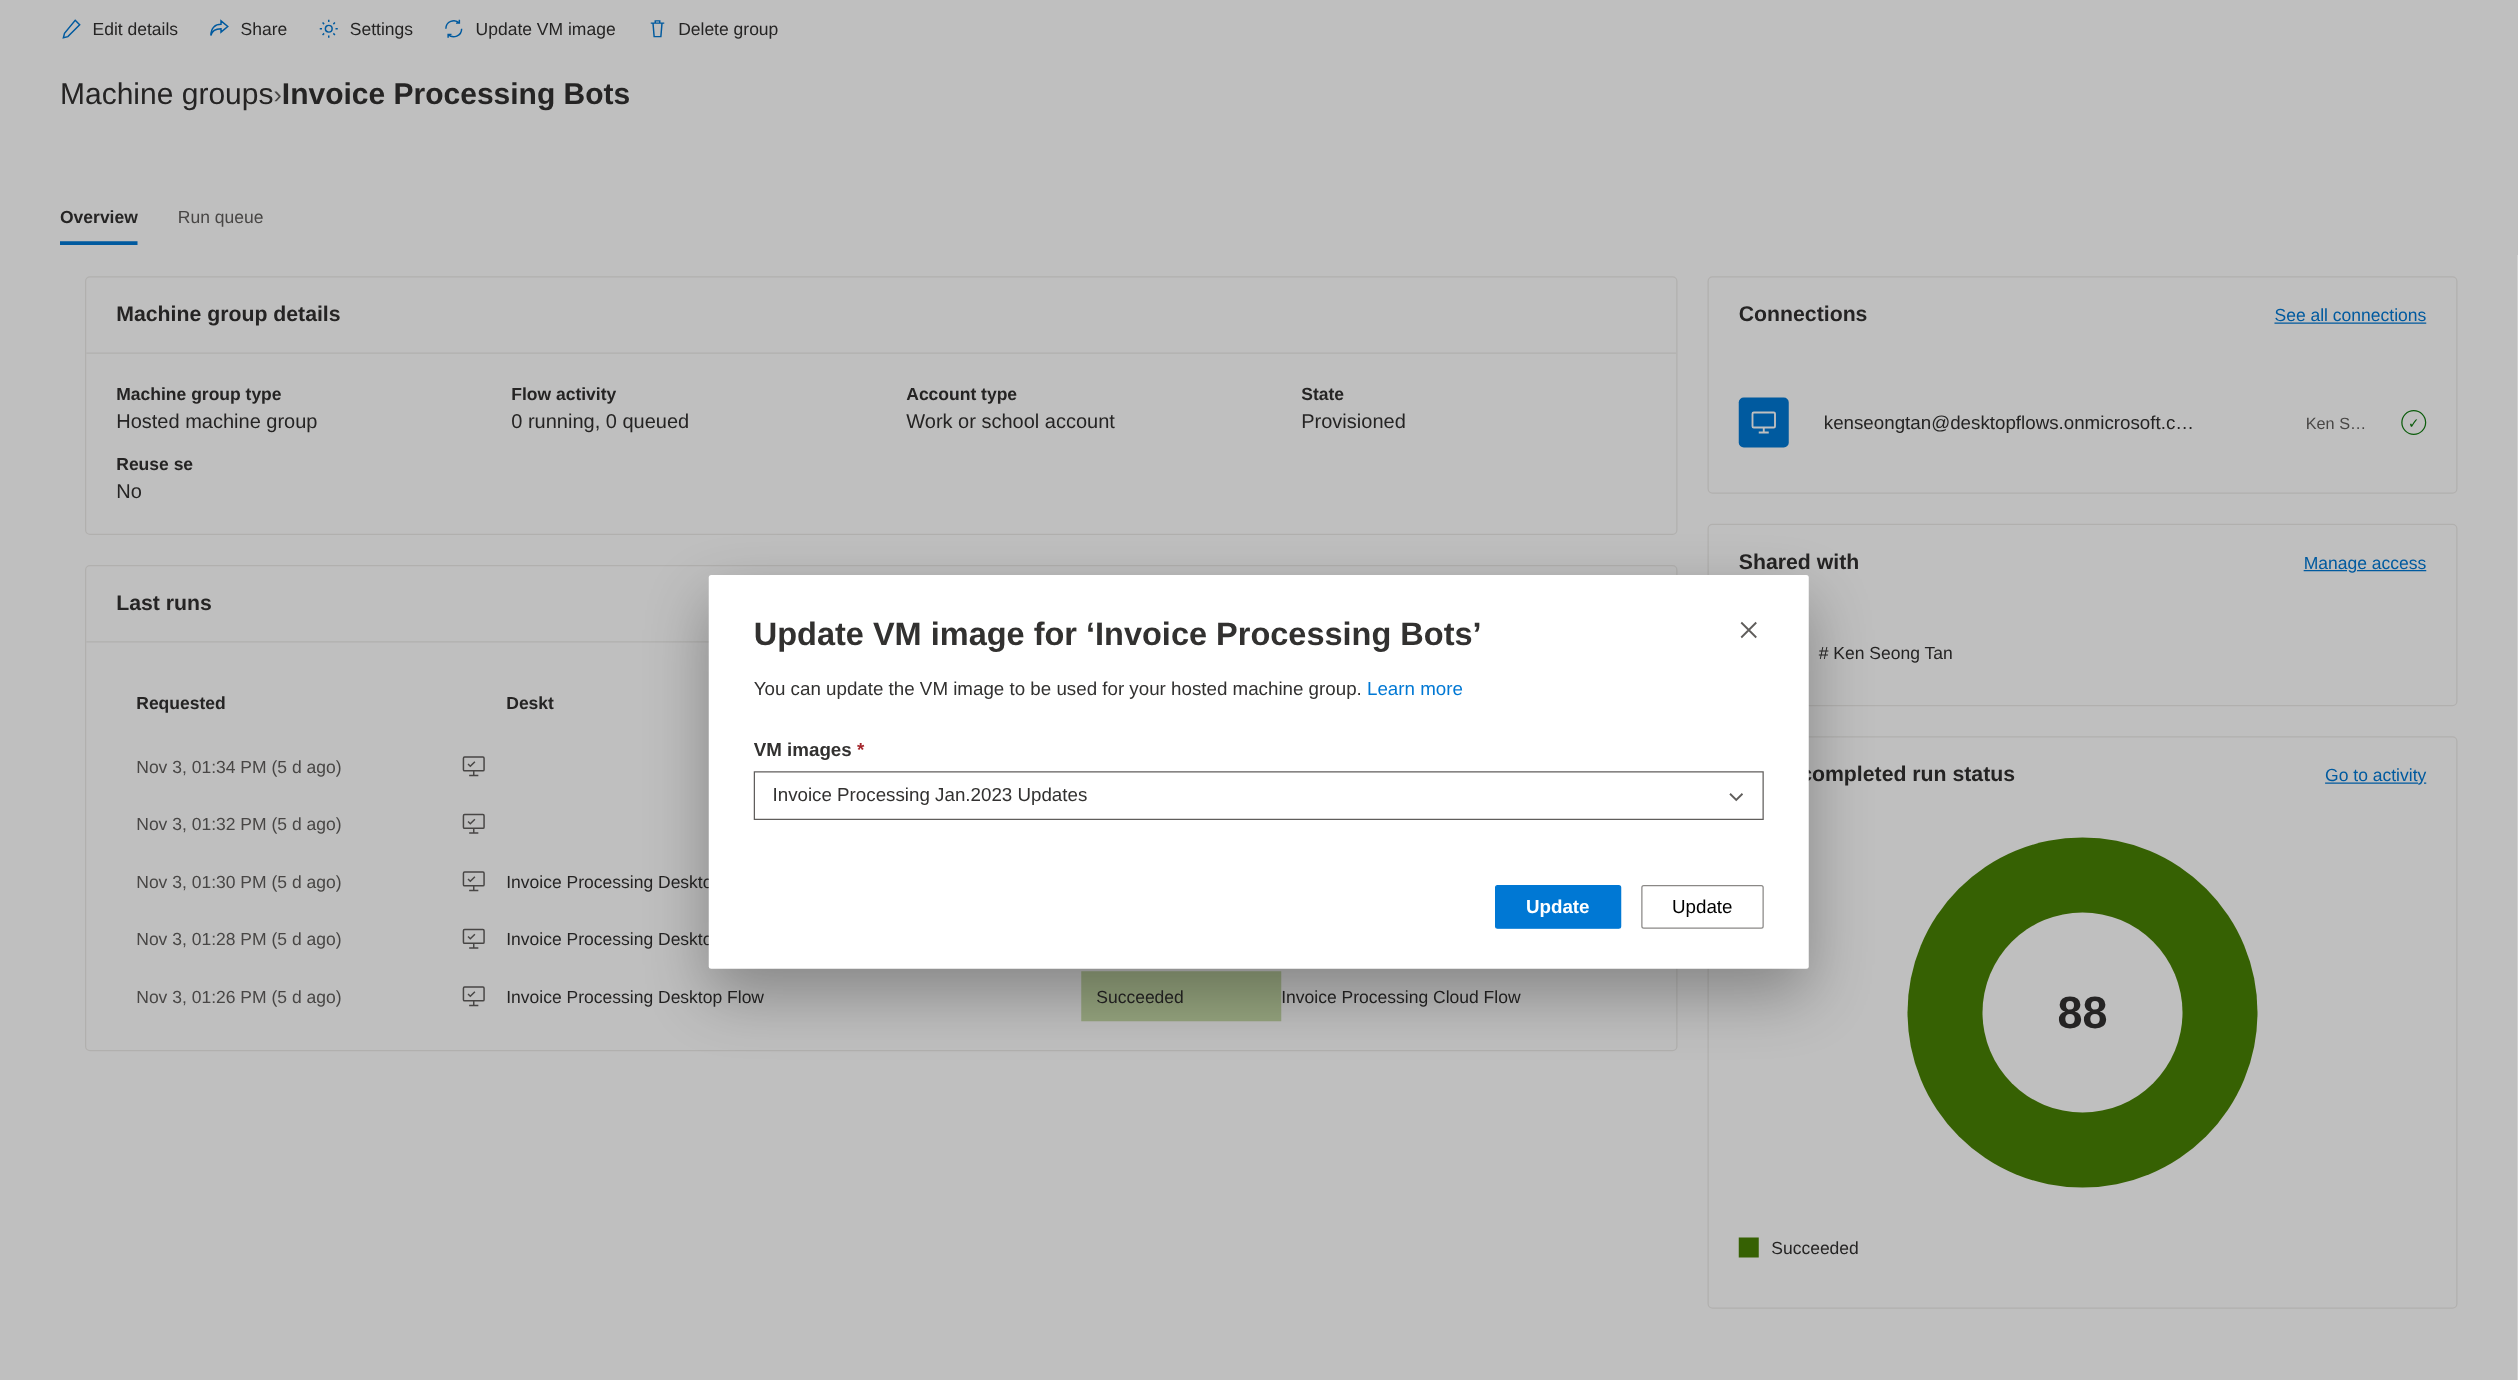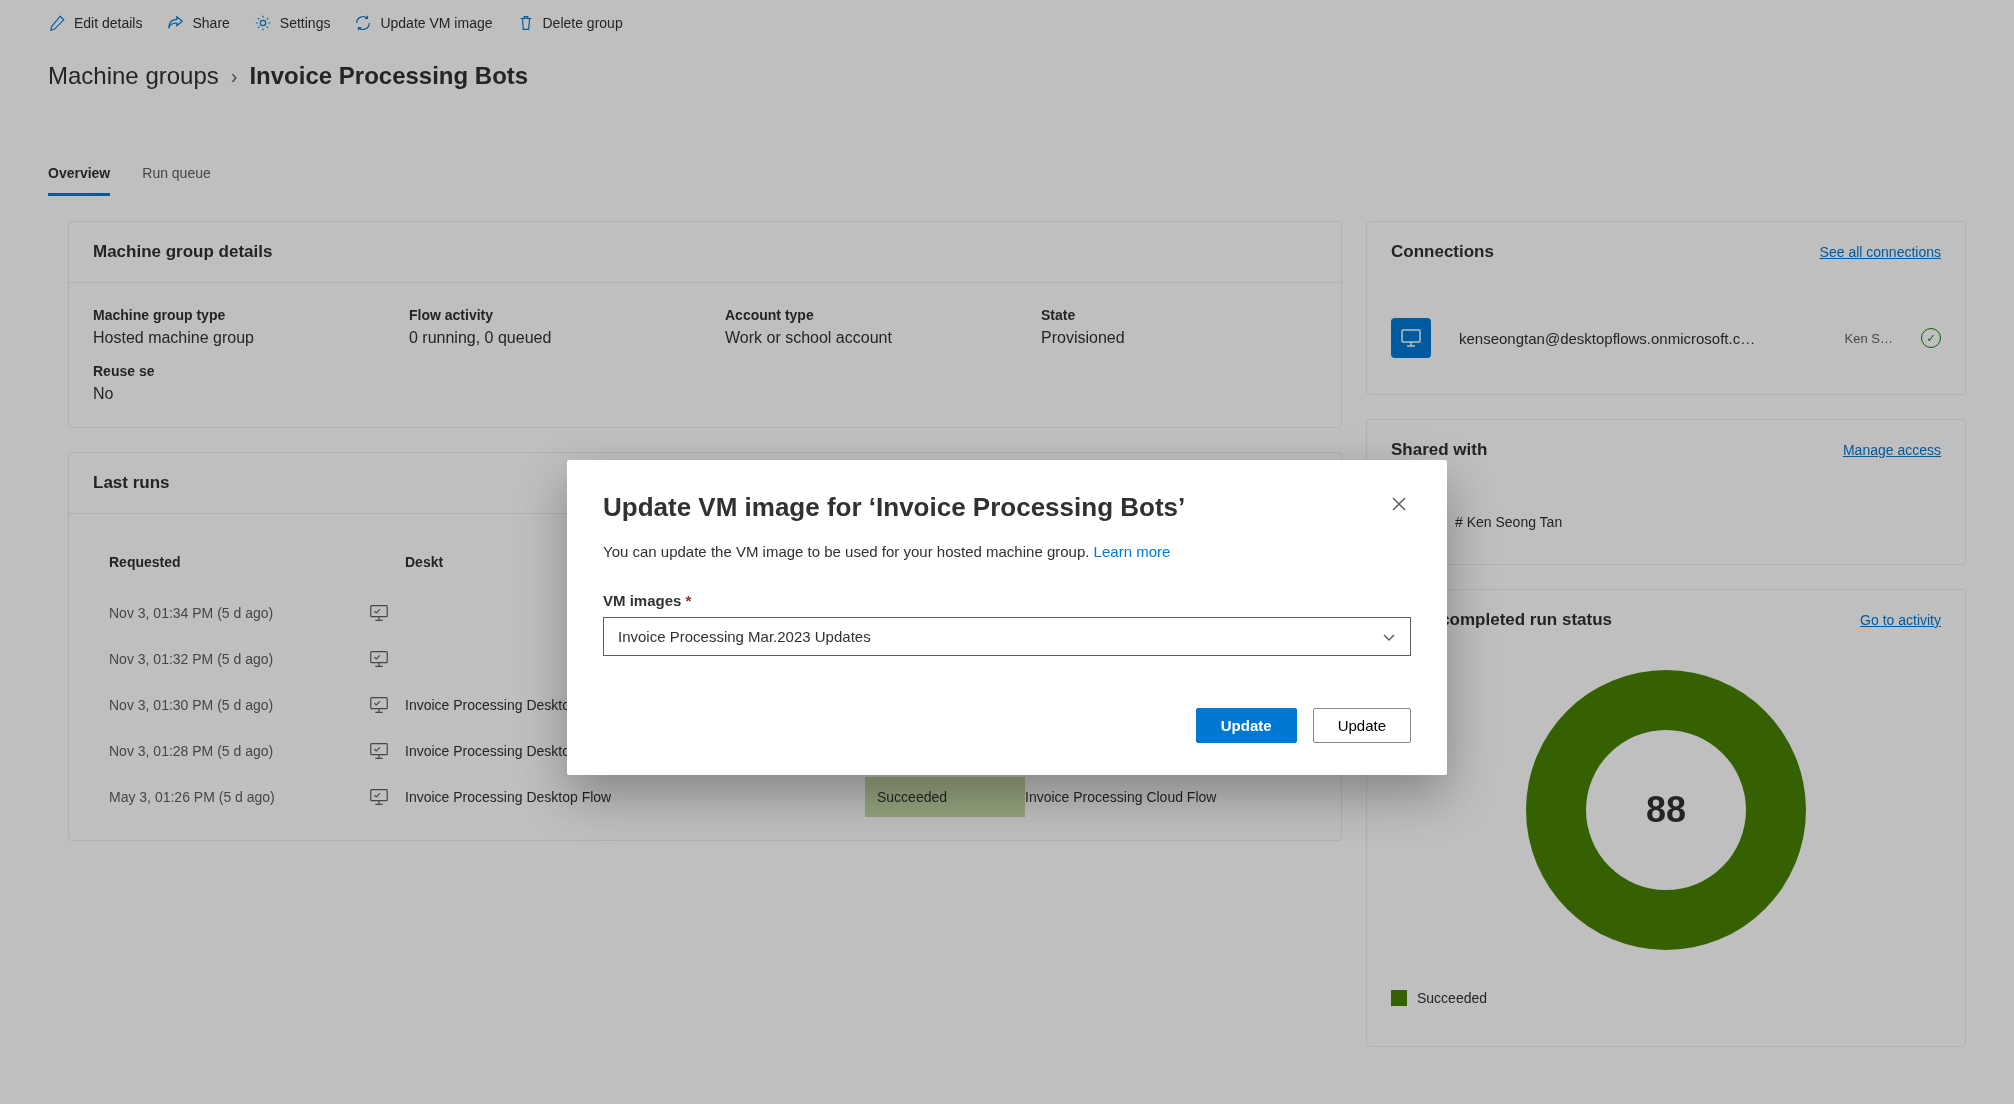--- a/index.html
+++ b/index.html
@@ -4,21 +4,21 @@
   <style>
     * { margin: 0; padding: 0; box-sizing: border-box; font-family: "Segoe UI", -apple-system, sans-serif; }
     body { background: #fff; color: #323130; font-size: 14px; position: relative; width: 2014px; height: 1104px; overflow: hidden; }
     
     
     .toolbar { display: flex; align-items: center; gap: 24px; padding: 14px 48px; }
     .toolbar-item { display: flex; align-items: center; gap: 8px; color: #323130; cursor: pointer; }
     .toolbar-item svg { width: 18px; height: 18px; fill: #0078d4; }
     
     
-    .breadcrumb { padding: 16px 48px 8px; font-size: 24px; display: flex; align-items: center; gap: 12px; }
+    .breadcrumb { padding: 16px 48px 8px; font-size: 24px; display: flex; align-items: center; }
     .breadcrumb .sep { color: #605e5c; font-size: 20px; }
     .breadcrumb .current { font-weight: 600; }
     
     
     .tabs { display: flex; gap: 32px; padding: 24px 48px 0; border-bottom: 1px solid transparent; }
     .tab { padding: 8px 0 12px; cursor: pointer; color: #605e5c; margin-top: 35px; }
     .tab.active { color: #323130; font-weight: 600; border-bottom: 3px solid #0078d4; }
     
     
     .content { display: flex; gap: 24px; padding: 24px 48px; }
@@ -222,21 +222,21 @@
                   <rect x="3" y="4" width="18" height="12" rx="1"></rect>
                   <path d="M8 20h8M12 16v4"></path>
                   <path d="M7 10l2 2 4-4" stroke="#605e5c"></path>
                 </svg>
     </div>
     <div class="col-desktop">Invoice Processing Desktop Flow</div>
     <div class="col-status">Succeeded</div>
     <div class="col-cloud">Invoice Processing Cloud Flow</div>
   </div>
             <div class="runs-row">
-    <div class="col-requested">May 3, 01:26 PM (5 d ago)</div>
+    <div class="col-requested">Nov 3, 01:26 PM (5 d ago)</div>
     <div class="col-icon desktop-icon">
       <svg viewBox="0 0 24 24">
                   <rect x="3" y="4" width="18" height="12" rx="1"></rect>
                   <path d="M8 20h8M12 16v4"></path>
                   <path d="M7 10l2 2 4-4" stroke="#605e5c"></path>
                 </svg>
     </div>
     <div class="col-desktop">Invoice Processing Desktop Flow</div>
     <div class="col-status">Succeeded</div>
     <div class="col-cloud">Invoice Processing Cloud Flow</div>
@@ -316,21 +316,21 @@
           </svg>
       </button>
     </div>
     <div class="modal-desc">
       <span>You can update the VM image to be used for your hosted machine group. </span><a href="#">Learn more</a>
     </div>
     <div class="field-label">
       <span>VM images</span> <span class="req">*</span>
     </div>
     <div class="select-box">
-      <span>Invoice Processing Mar.2023 Updates</span>
+      <span>Invoice Processing Jan.2023 Updates</span>
       <svg viewBox="0 0 14 14">
           <path d="M2 5l5 5 5-5" fill="none" stroke="#605e5c" stroke-width="1.5"></path>
         </svg>
     </div>
     <div class="modal-buttons">
       <button class="btn btn-primary">Update</button>
       <button class="btn">Update</button>
     </div>
   </div>
 </div>

